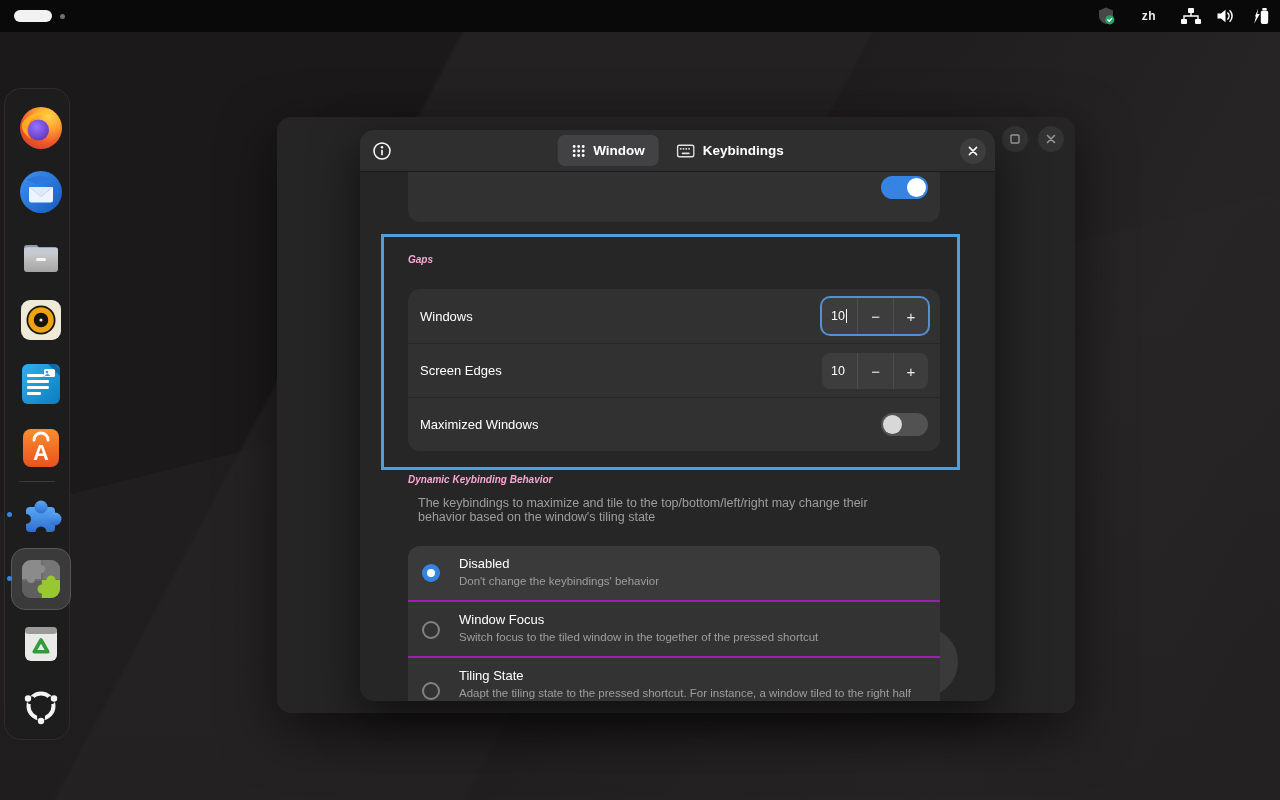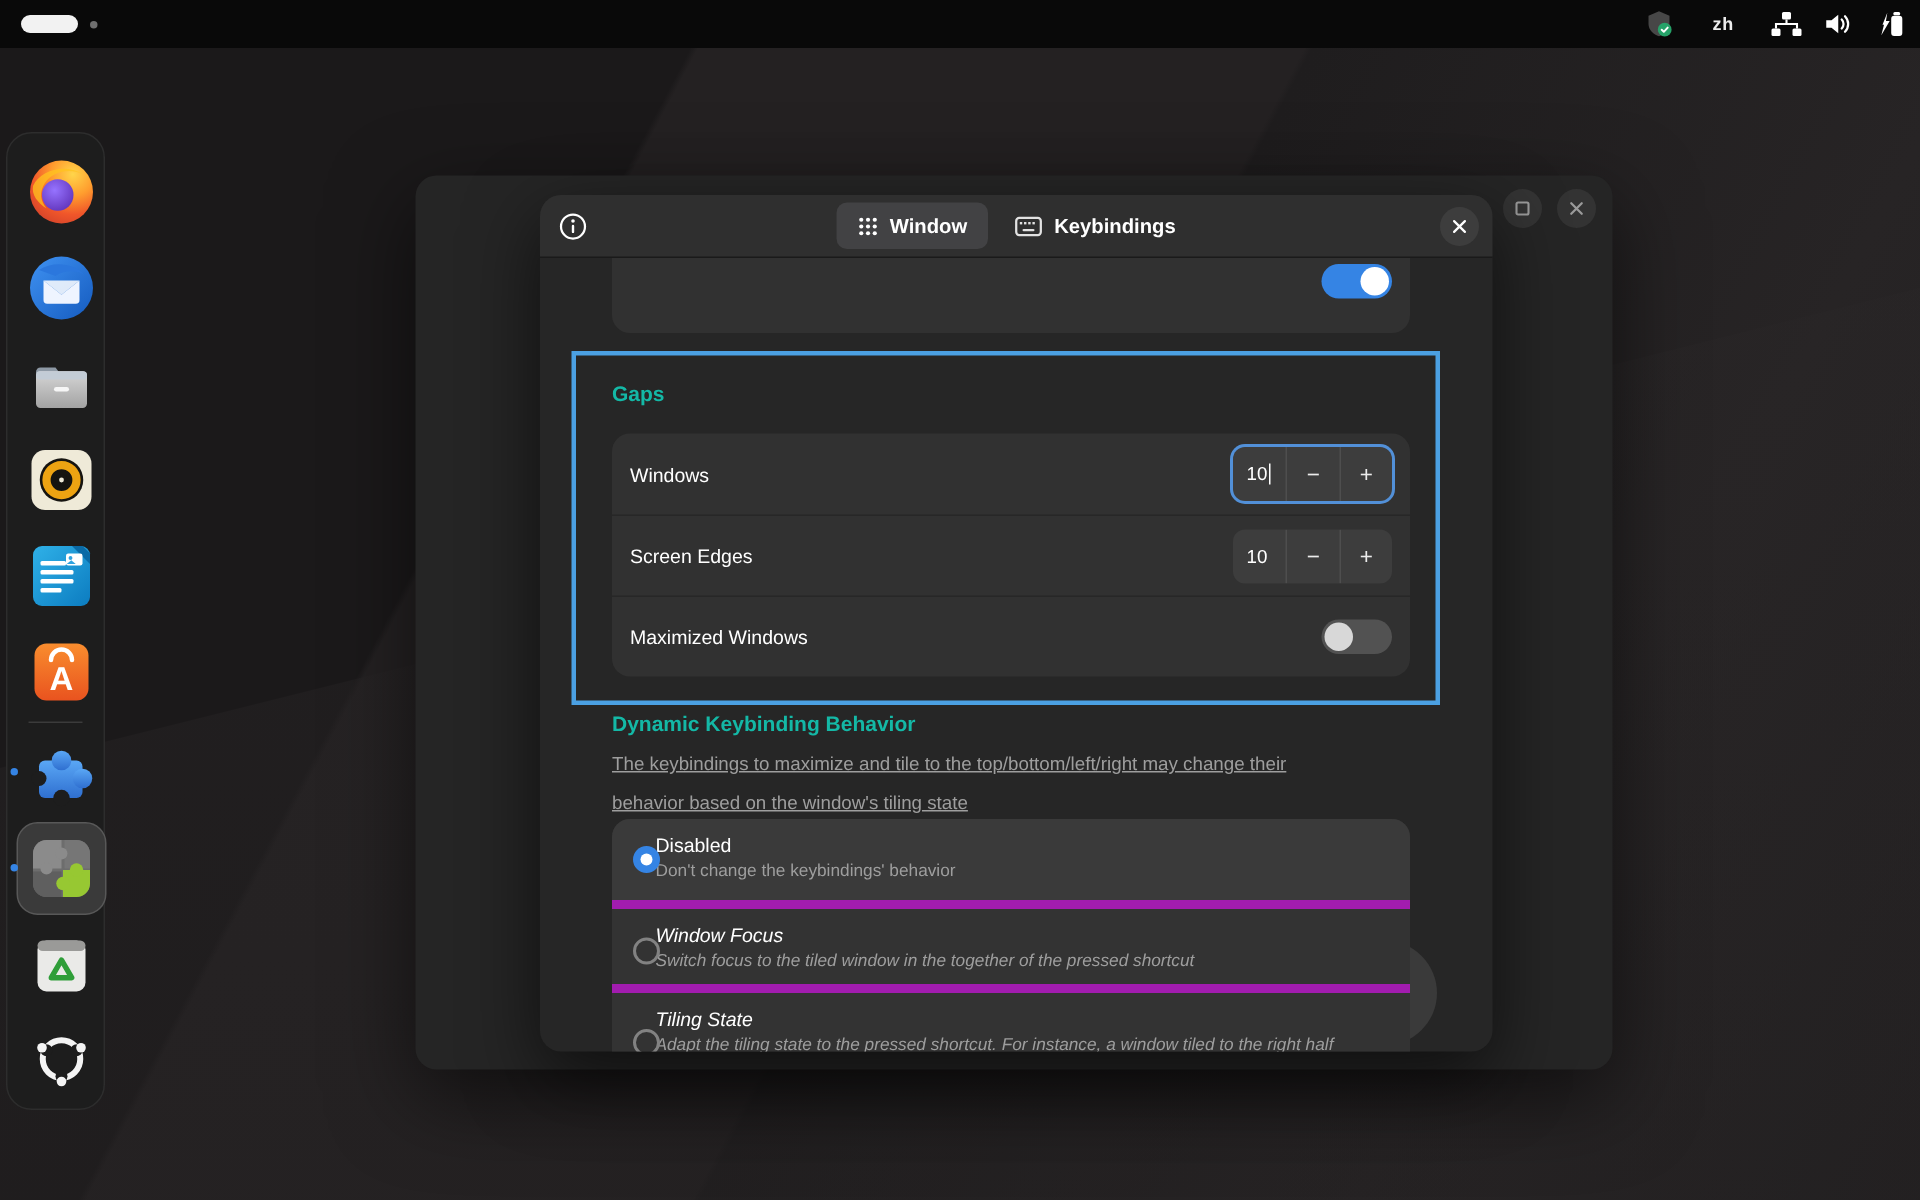--- a/index.html
+++ b/index.html
@@ -62,47 +62,47 @@
   .row-sub{margin:6px 12px 0;width:452px;font-size:11.5px;line-height:15px;color:#9e9e9e;}
   .toggle{position:absolute;width:47px;height:23px;border-radius:12px;cursor:pointer;}
   .toggle .knob{position:absolute;top:2px;width:19px;height:19px;border-radius:50%;background:#fff;}
   .toggle.on{background:#3584e4;} .toggle.on .knob{right:2px;}
   .toggle.off{background:#525252;} .toggle.off .knob{left:2px;background:#d8d8d8;}
   .card1 .toggle{right:12px;top:28px;}
 
   
   .gaps-outline{position:absolute;left:21px;top:63px;width:579px;height:236px;
         border:3px solid #4ba0e2;box-sizing:border-box;z-index:4;pointer-events:none;}
-  .sec-heading{position:absolute;font-size:14px;font-weight:700;color:#14b8a6;}
+  .sec-heading{position:absolute;font-size:10px;font-weight:700;color:#f9a8d4;font-style:italic;}
   .h-gaps{left:48px;top:83px;}
   .gaps-card{left:48px;top:118px;width:532px;height:162px;}
   .g-row{height:54px;display:flex;align-items:center;padding:0 12px;box-sizing:border-box;position:relative;}
   .g-row + .g-row{border-top:1px solid #272727;}
   .g-label{font-size:13px;color:#fff;}
   .spin{position:absolute;right:12px;top:9px;width:106px;height:36px;border-radius:8px;
         background:#3d3d3d;display:flex;box-sizing:border-box;overflow:hidden;}
   .spin.focused{box-shadow:0 0 0 2px rgba(84,150,226,.95);}
   .spin-val{width:36px;display:flex;align-items:center;padding-left:9px;font-size:12.5px;color:#fff;box-sizing:border-box;}
   .caret{display:inline-block;width:1px;height:14px;background:#fff;margin-left:1px;}
   .spin-btn{width:35px;display:flex;align-items:center;justify-content:center;color:#ececec;
         font-size:15px;border-left:1px solid rgba(255,255,255,.09);cursor:pointer;}
   .g-row .toggle{right:12px;top:15px;}
 
   
   .h-dkb{left:48px;top:303px;}
-  .dkb-desc{position:absolute;left:48px;top:325px;width:480px;font-size:12.5px;line-height:26px;color:#9e9e9e;text-decoration:underline;}
+  .dkb-desc{position:absolute;left:58px;top:325px;width:480px;font-size:12.5px;line-height:14px;color:#9e9e9e;}
   .blob{position:absolute;left:520px;top:456px;width:78px;height:70px;background:#3a3a3a;
         border-radius:8px 35px 35px 8px;}
   .radio-card{left:48px;top:375px;width:532px;height:176px;border-radius:12px 12px 0 0;
         background:#333333;overflow:hidden;}
-  .r-row{position:relative;padding:9px 12px 0 29px;box-sizing:border-box;cursor:pointer;}
+  .r-row{position:relative;padding:9px 12px 0 51px;box-sizing:border-box;cursor:pointer;}
   .r-row1{height:54px;background:#3a3a3a;}
   .r-row2{height:56px;}
   .r-row3{height:66px;}
-  .r-row + .r-row{border-top:6px solid #a21caf;font-style:italic;}
+  .r-row + .r-row{border-top:2px solid #a21caf;}
   .radio{position:absolute;left:14px;width:18px;height:18px;border-radius:50%;box-sizing:border-box;}
   .radio.on{background:#3584e4;top:18px;}
   .radio.on::after{content:"";position:absolute;left:5px;top:5px;width:8px;height:8px;border-radius:50%;background:#fff;}
   .radio.off{border:2px solid #828282;}
   .r-row2 .radio{top:19px;} .r-row3 .radio{top:24px;}
   .r-title{font-size:13px;line-height:17px;color:#fff;}
   .r-sub{font-size:11.5px;line-height:15px;color:#9e9e9e;margin-top:2px;width:469px;}
 
   svg{display:block;}
 </style>

